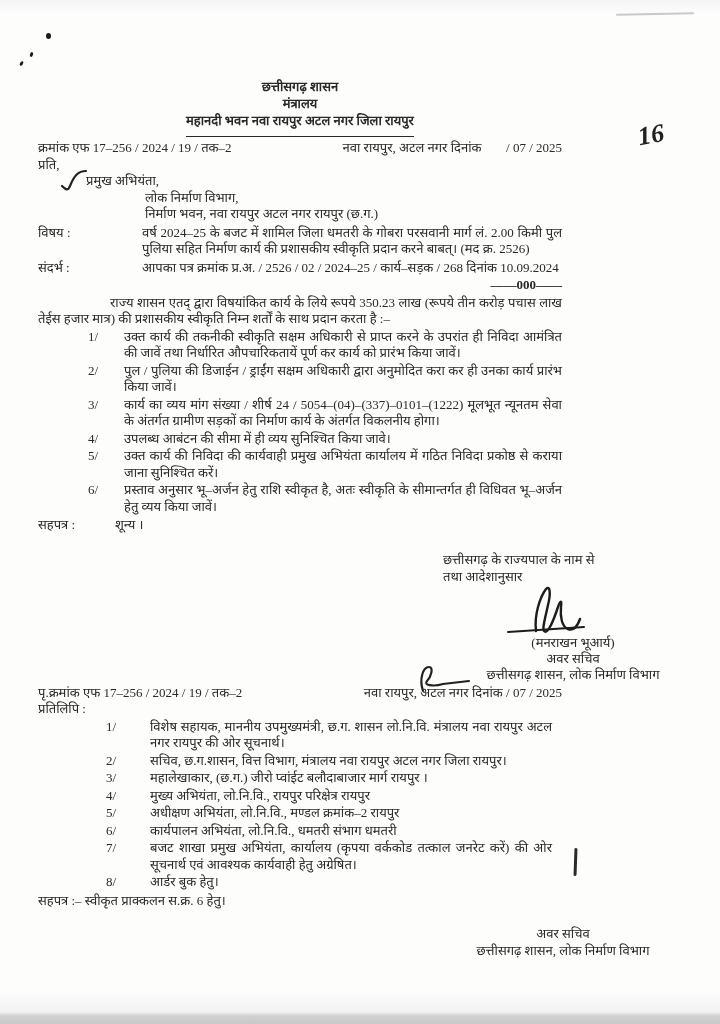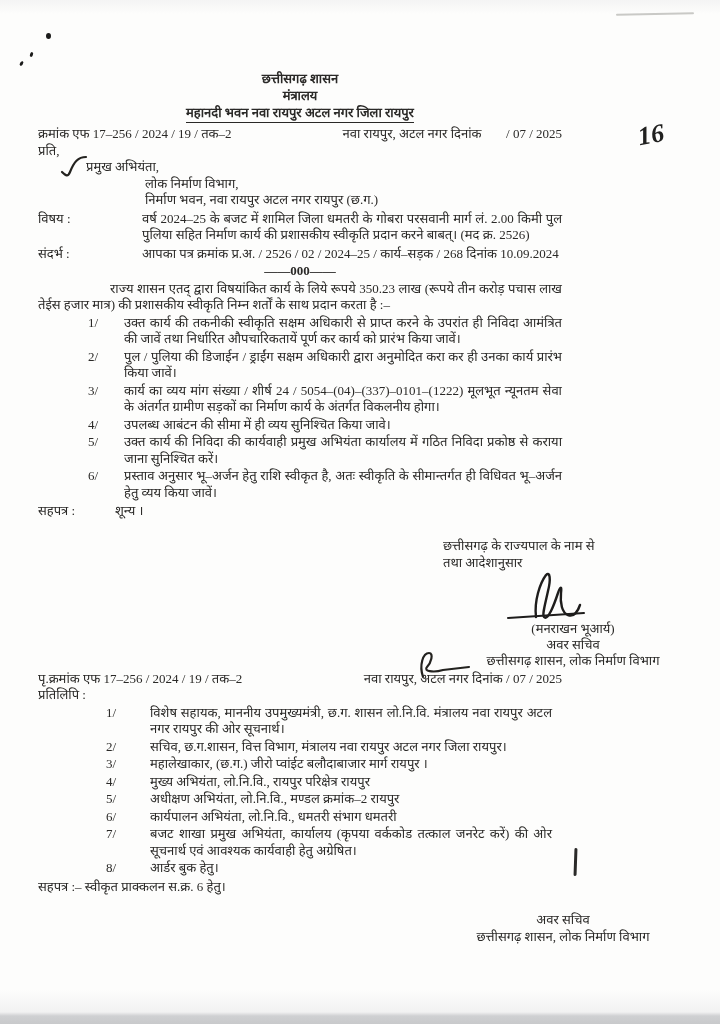--- a/index.html
+++ b/index.html
@@ -7,37 +7,37 @@
   body {
     font-family: "Liberation Serif", "DejaVu Sans", sans-serif;
     background:#e9e9ea;
   }
   .page {
     position:relative; width:720px; height:1024px;
     background: linear-gradient(180deg,#f4f4f4 0px,#fdfdfc 14px,#fdfdfc 990px,#f2f2f2 1012px,#cfd0d2 1016px,#c8c9cb 1024px);
     color:#262524;
   }
   .doc {
-    position:absolute; left:0; top:8px; width:592px;
+    position:absolute; left:0; top:16px; width:592px;
     padding:62px 30px 0 38px;
     font-size:13px; line-height:16.5px;
     color:#2a2927;
     font-weight:500;
     font-family:Liberation Serif, serif;
   }
   .center { text-align:center; }
   .hdr { font-weight:700; line-height:17px; }
-  .hdr-underline { display:inline-block; border-bottom:1.5px solid #2a2927; padding-bottom:1px; }
+  .hdr-underline { display:inline-block; border-bottom:1.5px solid #2a2927; padding-bottom:7px; }
   .row { display:flex; justify-content:space-between; align-items:baseline; }
   .refline { margin-top:3px;gap:8px; }
   .addr { margin-left:107px; }
   .label-block { display:flex; margin-top:2px;gap:32px; }
   .label-col { width:72px; flex:0 0 72px; }
   .label-text { flex:1; text-align:justify; }
-  .sep { text-align:center; letter-spacing:0; font-weight:700; margin-top:1px; }
+  .sep { text-align:right; letter-spacing:0; font-weight:700; margin-top:1px; }
   .para { text-align:justify; text-indent:72px; margin-top:1px; }
   .cond { display:flex; margin-top:1px; }
   .cond .num { width:36px; flex:0 0 36px; margin-left:50px; }
   .cond .txt { flex:1; text-align:justify; }
   .enc-row { display:flex; margin-top:2px; }
   .enc-row .lab { width:77px; flex:0 0 77px; }
   .auth-block { width:260px; margin-left:405px; text-align:left; margin-top:17px; line-height:17px; }
   .sig-space { height:50px; position:relative; }
   .sig-name-block { width:300px; margin-left:385px; text-align:center; line-height:16px; position:relative; }
   .endorse-row { display:flex; justify-content:space-between; margin-top:2px; }

